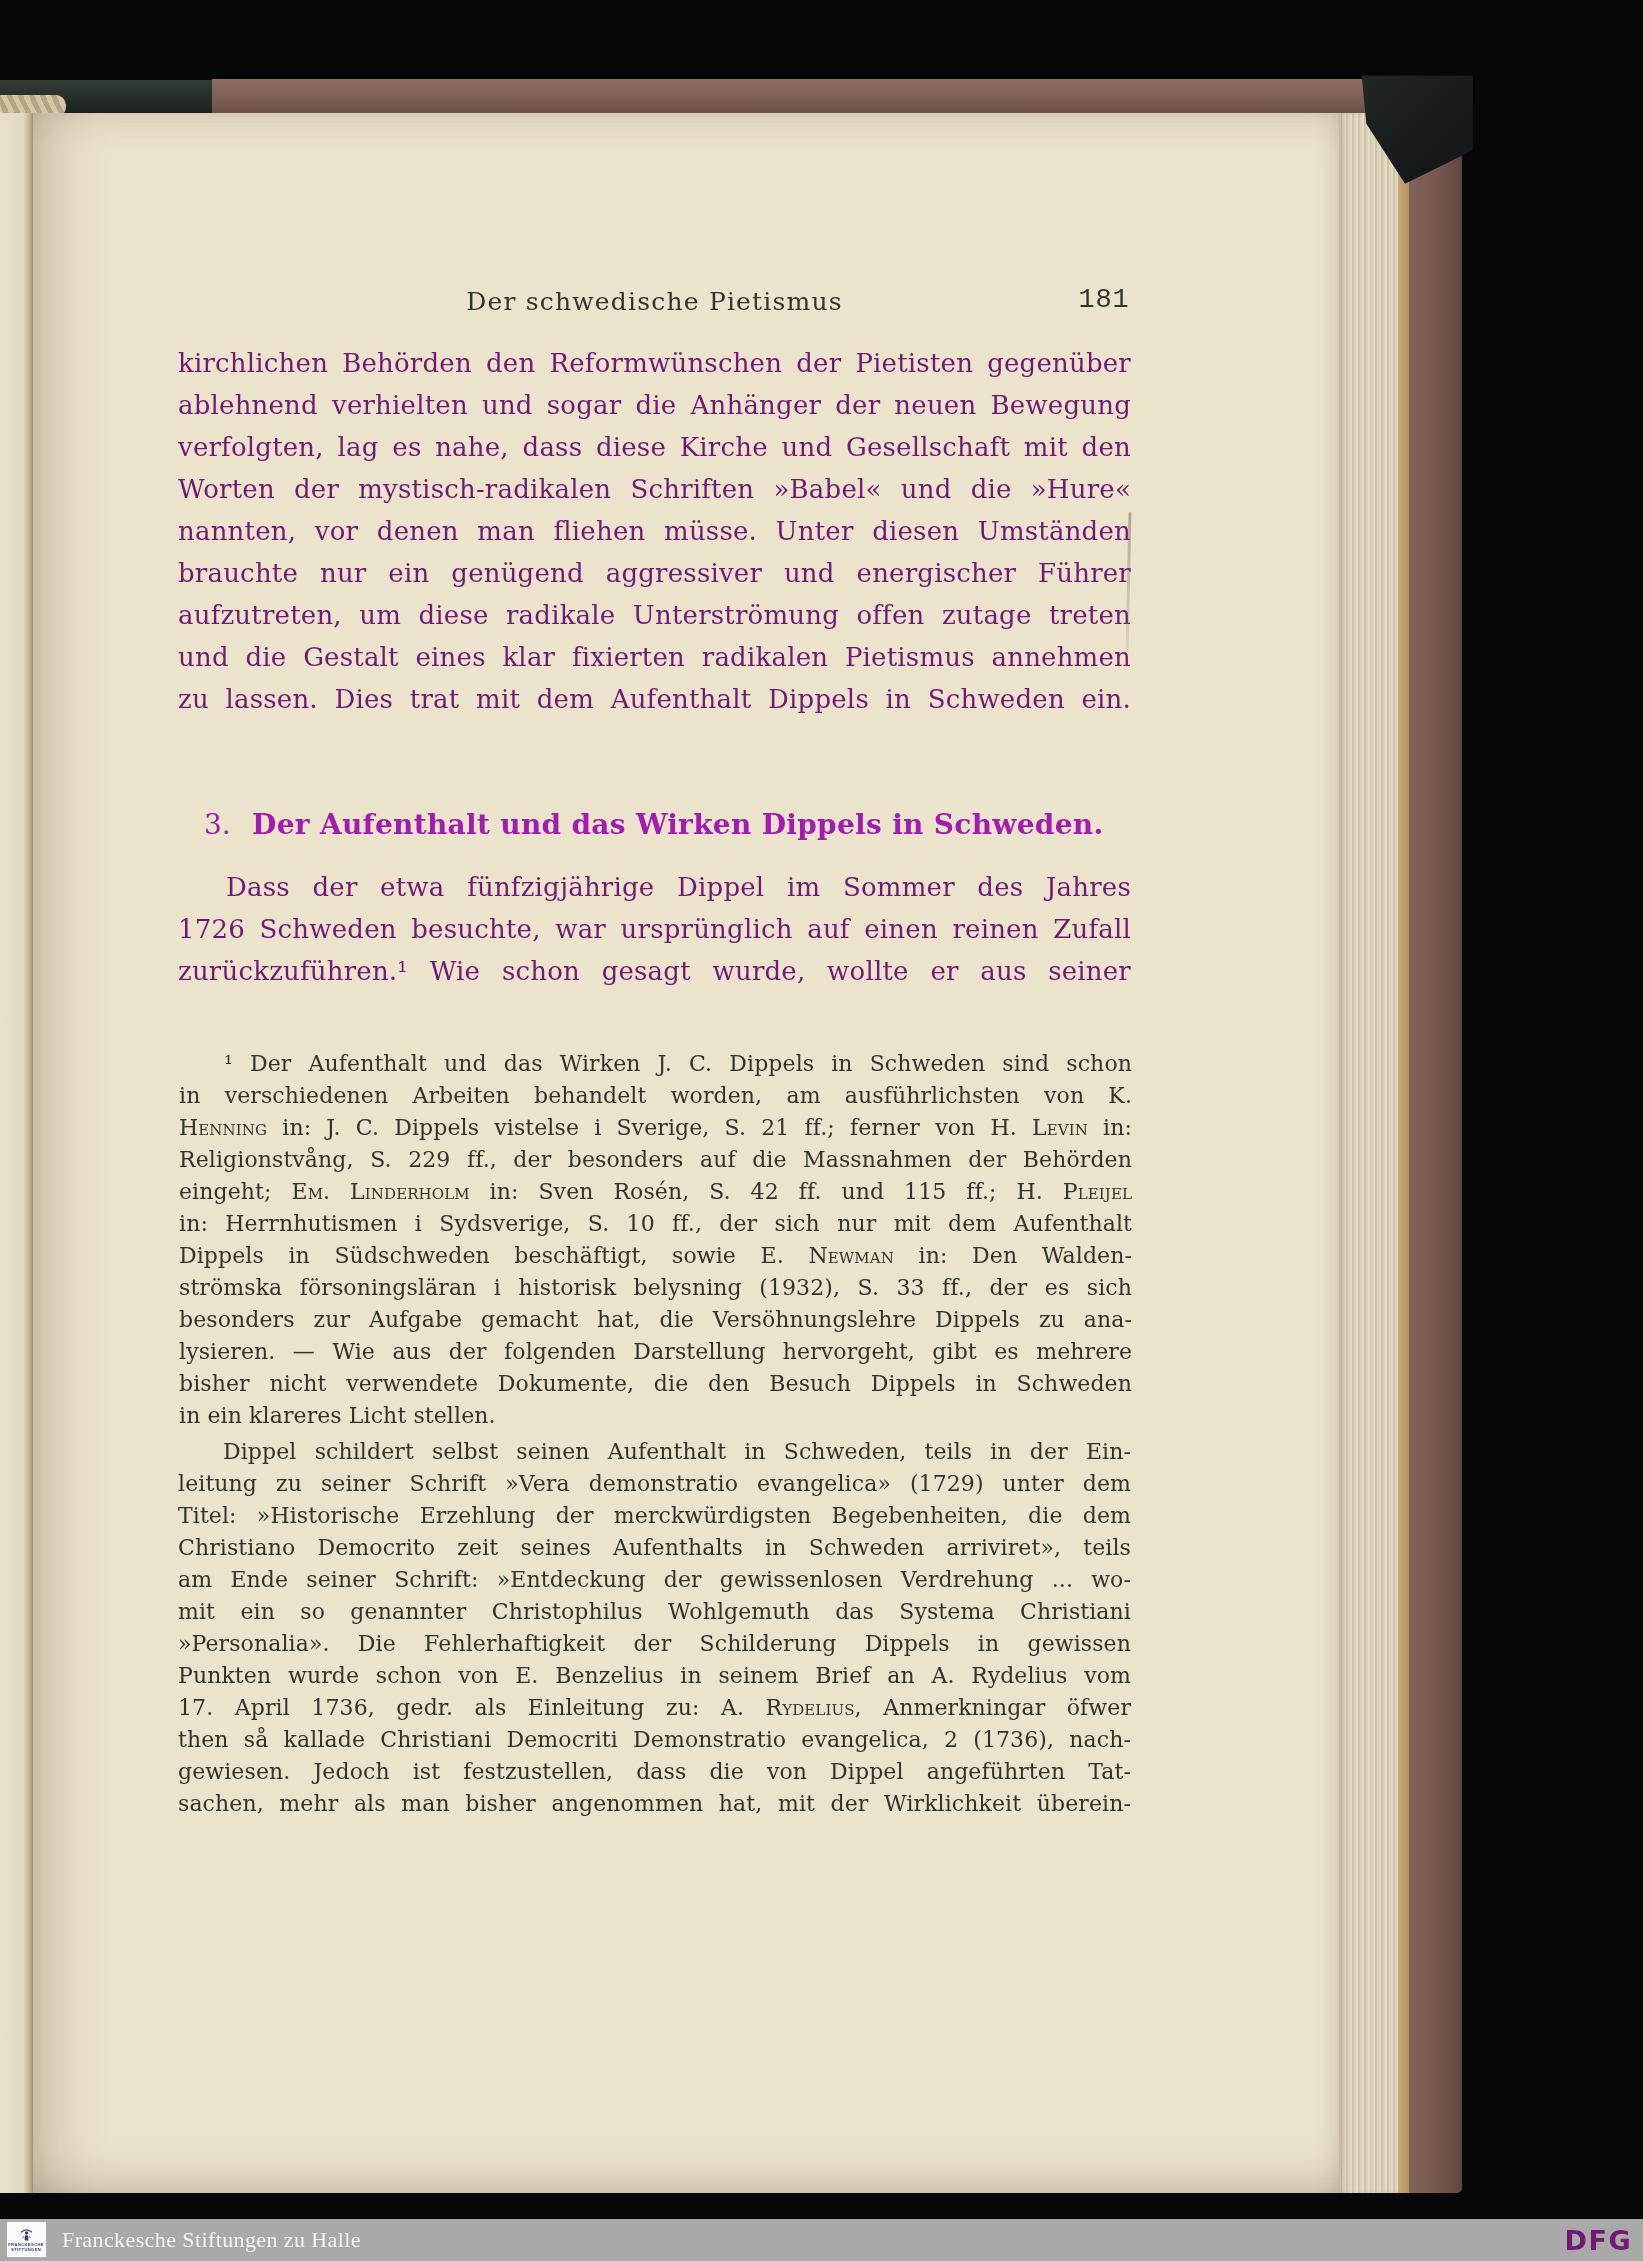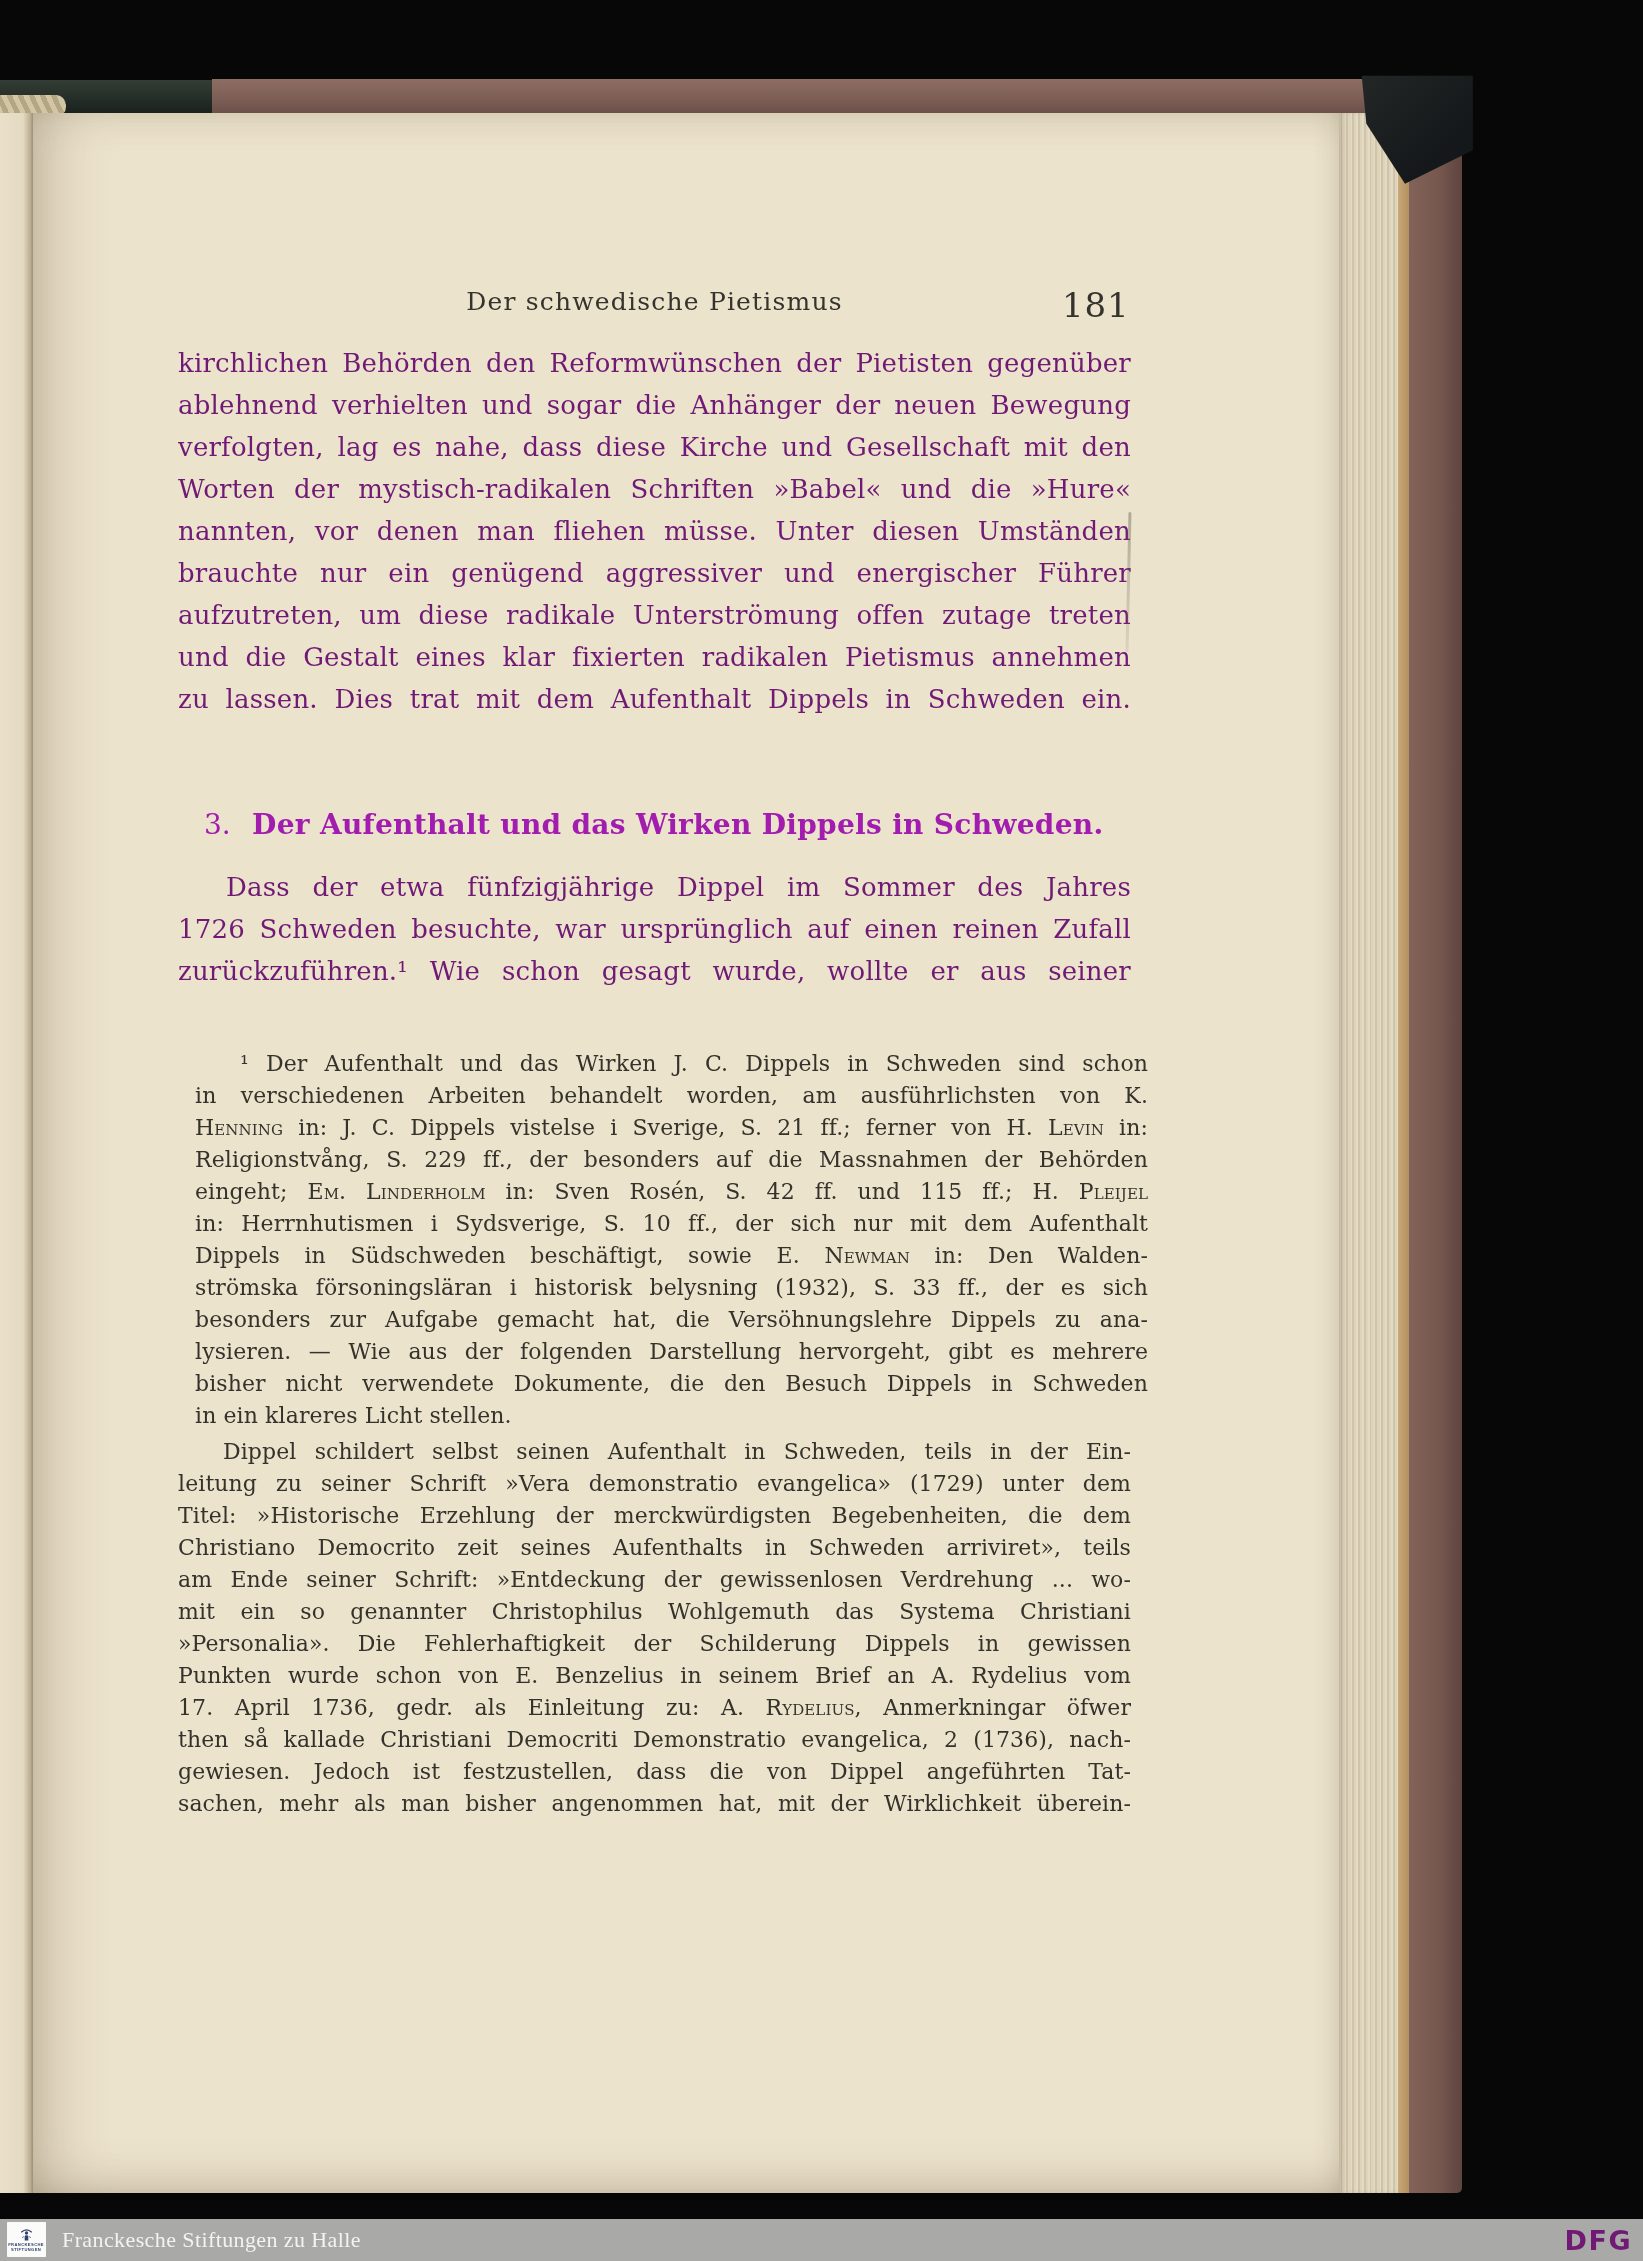--- a/index.html
+++ b/index.html
@@ -63,34 +63,34 @@
     text-align:justify;text-align-last:justify;
     overflow:hidden;white-space:normal;
   }
   .tline.align-left{text-align:left;text-align-last:left;}
   .sc{font-variant:small-caps;}
   #pageheader{
     left:145px;top:174px;width:953px;height:41px;
     font-size:25px;letter-spacing:1.2px;color:#35332d;
   }
   #pageheader .rt{position:absolute;left:0;top:0;width:100%;text-align:center;}
-  #pageheader .pn{position:absolute;right:1.6px;top:-1.6px;font-size:34px;letter-spacing:0.8px;}
+  #pageheader .pn{position:absolute;right:1.6px;top:-1.6px;font-size:27px;letter-spacing:0.8px;font-family:Liberation Mono, monospace;}
   #para1{left:145px;top:229px;width:953px;font-size:26px;line-height:42px;letter-spacing:0.2px;}
   #para1 .tline{height:42px;}
   #heading{
     left:145px;top:695px;width:953px;padding-left:26px;box-sizing:border-box;
     font-size:28px;color:#a21caf;
   }
   #heading .num{font-weight:normal;margin-right:21.4px;}
   #heading .ttl{font-weight:bold;letter-spacing:0.3px;}
   #para2{left:145px;top:753px;width:953px;font-size:26px;line-height:42px;letter-spacing:0.2px;}
   #para2 .tline{height:42px;}
   .fn{font-size:22px;line-height:32px;letter-spacing:0.1px;color:#34322b;}
   .fn .tline{height:32px;}
-  #fnote1{left:162px;top:935px;width:953px;}
+  #fnote1{left:146px;top:935px;width:953px;}
   #fnote2{left:145px;top:1323px;width:953px;}
   .pencil{
     position:absolute;left:1094px;top:399px;width:2.5px;height:140px;
     background:linear-gradient(180deg,rgba(105,98,85,.45),rgba(105,98,85,.12));
     transform:rotate(1.2deg);border-radius:1.6px;
   }
   
   .footerbar{
     position:absolute;left:0;bottom:0;width:1643px;height:42px;
     background:#a9a9a7;

